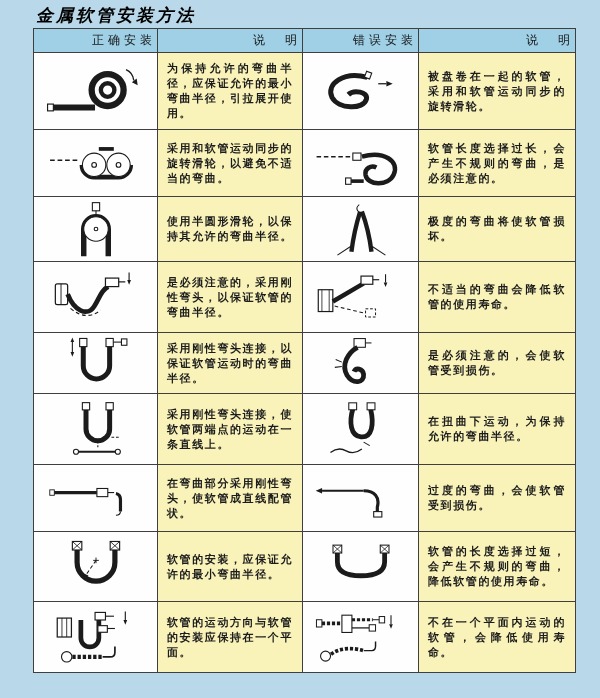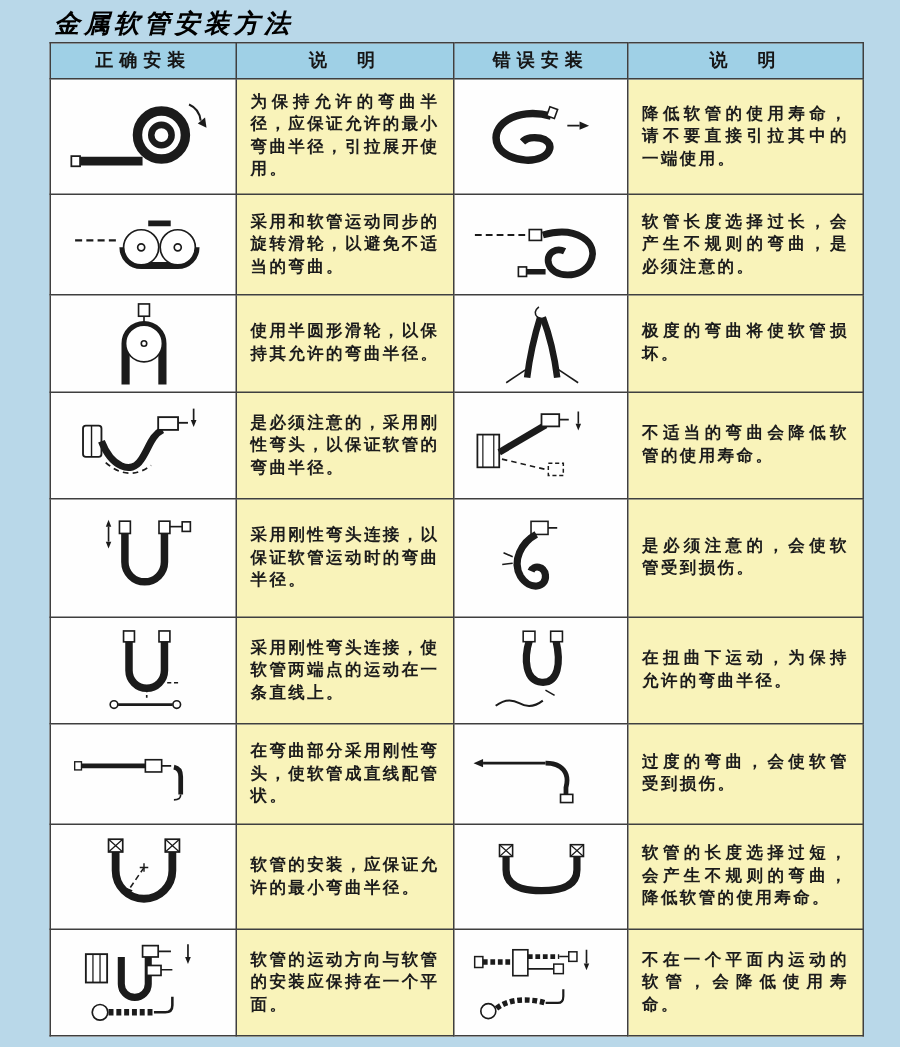--- a/index.html
+++ b/index.html
@@ -11,22 +11,22 @@
     position:absolute; left:36px; top:4px;
     font-family:"DejaVu Serif","Liberation Serif",serif;
     font-style:italic; font-weight:bold; font-size:17px; letter-spacing:3px; color:#000;
   }
   table.install-table {
     position:absolute; left:33px; top:28px; width:542px;
     border-collapse:collapse; table-layout:fixed; background:#fefefe;
   }
   .install-table th, .install-table td { border:1px solid #3f3f3f; }
   .install-table th {
-    background:#9fd0e6; font-size:12px; font-weight:bold; color:#161616;
-    letter-spacing:4px; height:21px; text-align:center;
+    background:#9fd0e6; font-size:12px; font-weight:normal; color:#161616;
+    letter-spacing:4px; height:21px; text-align:right;
   }
   td.pic { background:#fefefe; text-align:center; vertical-align:middle; padding:0; }
   td.note {
     background:#f9f3ba; vertical-align:middle; padding:3px 9px;
     font-size:11px; font-weight:bold; color:#1c1c1c; line-height:15px;
     letter-spacing:1.6px; text-align:justify; text-justify:inter-character;
   }
   svg.illu { display:block; margin:0 auto; }
 </style>
 </head>
@@ -70,21 +70,21 @@
         <td class="pic">
           <svg class="illu" width="100" height="58" viewBox="0 0 110 64">
             <g stroke="#1b1b1b" fill="none">
               <path d="M62 17 C36 10 16 24 23 39 C30 52 58 53 61 41 C63 33 47 30 41 36" stroke-width="5.5"></path>
               <rect x="60" y="11" width="6" height="7" transform="rotate(20 63 14)" stroke-width="1.2" fill="#fff"></rect>
               <path d="M74 24 h9" stroke-width="1.4"></path>
               <polygon points="83,21 90,24 83,27" fill="#1b1b1b" stroke="none"></polygon>
             </g>
           </svg>
         </td>
-        <td class="note">降低软管的使用寿命，请不要直接引拉其中的一端使用。</td>
+        <td class="note">被盘卷在一起的软管，采用和软管运动同步的旋转滑轮。</td>
       </tr>
 
       <tr style="height:67px">
         <td class="pic">
           <svg class="illu" width="108" height="60" viewBox="0 0 110 64">
             <g stroke="#1b1b1b" fill="none">
               <path d="M6 29 H38" stroke-width="1.6" stroke-dasharray="5 3"></path>
               <path d="M40 34 A13 13 0 0 0 53 47 H79 A13 13 0 0 0 92 34" stroke-width="5"></path>
               <path d="M58 17 h16" stroke-width="4"></path>
               <circle cx="53" cy="34" r="12.5" stroke-width="1.2" fill="#fff"></circle>
@@ -163,21 +163,21 @@
               <path d="M26 42 L60 50" stroke-width="1.2" stroke-dasharray="4 3"></path>
               <rect x="60" y="45" width="11" height="9" stroke-width="1.1" stroke-dasharray="3 2"></rect>
               <path d="M82 7 v9" stroke-width="1.2"></path>
               <polygon points="80,16 84,16 82,21" fill="#1b1b1b" stroke="none"></polygon>
             </g>
           </svg>
         </td>
         <td class="note">不适当的弯曲会降低软管的使用寿命。</td>
       </tr>
 
-      <tr style="height:79px">
+      <tr style="height:61px">
         <td class="pic">
           <svg class="illu" width="100" height="60" viewBox="0 0 110 64">
             <g stroke="#1b1b1b" fill="none">
               <path d="M41 13 V35 A14.5 14.5 0 0 0 70 35 V13" stroke-width="5.5"></path>
               <rect x="37" y="5" width="8" height="9" stroke-width="1.2" fill="#fff"></rect>
               <rect x="66" y="5" width="8" height="9" stroke-width="1.2" fill="#fff"></rect>
               <path d="M74 9 h9" stroke-width="1.2"></path>
               <rect x="83" y="5.5" width="6" height="7" stroke-width="1.2" fill="#fff"></rect>
               <path d="M29 9 v11" stroke-width="1.2"></path>
               <polygon points="27,9 31,9 29,4" fill="#1b1b1b" stroke="none"></polygon>

